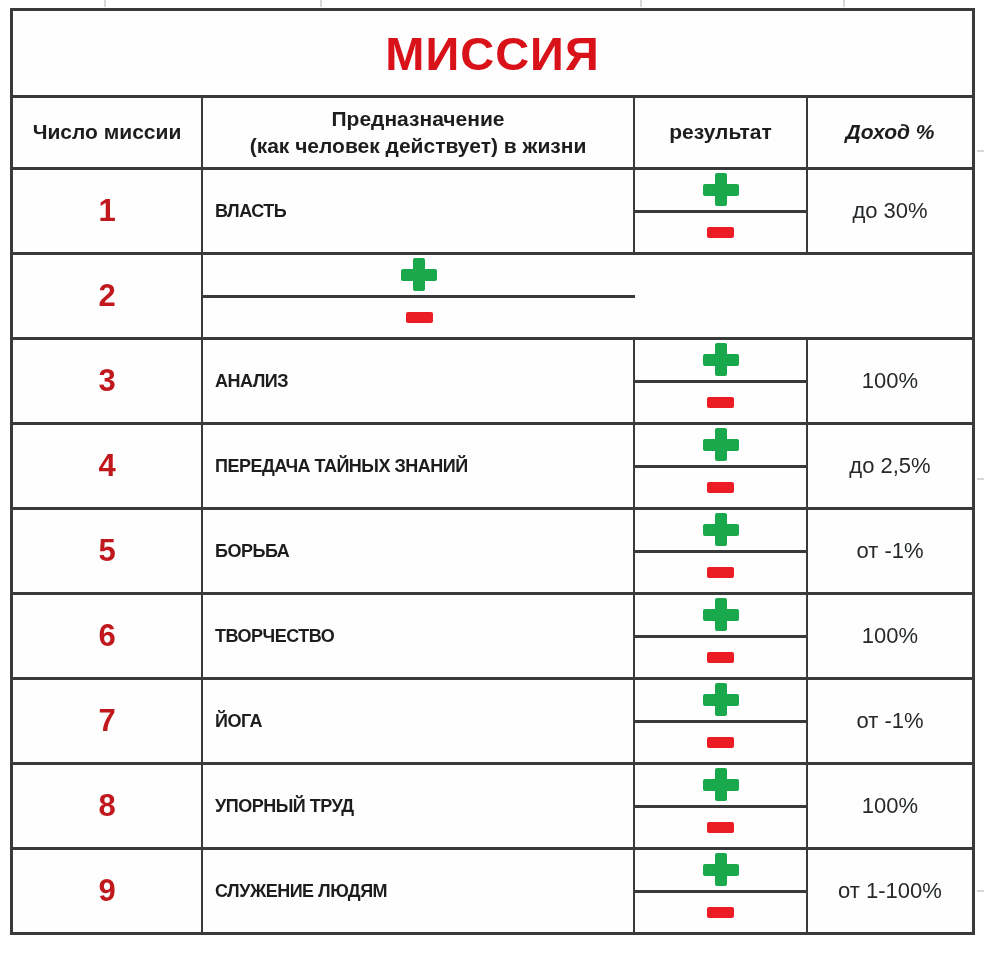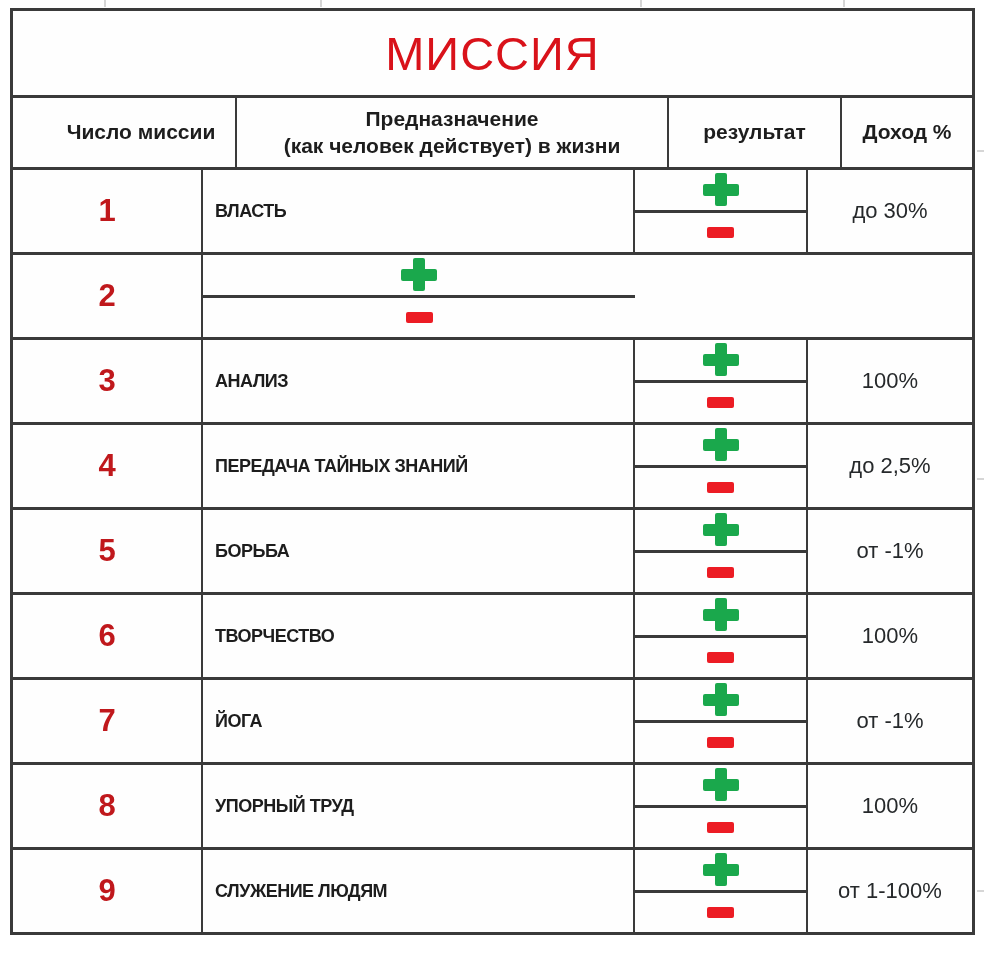--- a/index.html
+++ b/index.html
@@ -44,47 +44,46 @@
   .title-row {
     height: 84px;
     border-bottom: 3px solid var(--border-dark, #3a3a3a);
     display: flex;
     align-items: center;
     justify-content: center;
   }
   .title-text {
     color: var(--title-red, #d9121a);
     font-size: 47px;
-    font-weight: normal;
+    font-weight: bold;
     letter-spacing: 1px;
   }
 
   .cols {
     display: grid;
     grid-template-columns: 190px 432px 173px 1fr;
   }
 
   .header-row {
     height: 69px;
     border-bottom: 3px solid var(--border-dark, #3a3a3a);
-    padding-left: 34px;
   }
   .header-cell {
     border-right: 2px solid var(--border-dark, #3a3a3a);
     display: flex;
     flex-direction: column;
     align-items: center;
     justify-content: center;
     text-align: center;
     color: var(--text-black, #1d1d1d);
     font-weight: bold;
     font-size: 21px;
     line-height: 1.25;
   }
-  .header-cell:last-child { border-right: none; }
+  .header-cell:last-child { border-right: none; font-style: italic; }
 
   .data-row {
     height: 82px;
     border-bottom: 3px solid var(--border-dark, #3a3a3a);
   }
   .data-row:last-child { border-bottom: none; }
 
   .cell {
     border-right: 2px solid var(--border-dark, #3a3a3a);
     display: flex;

